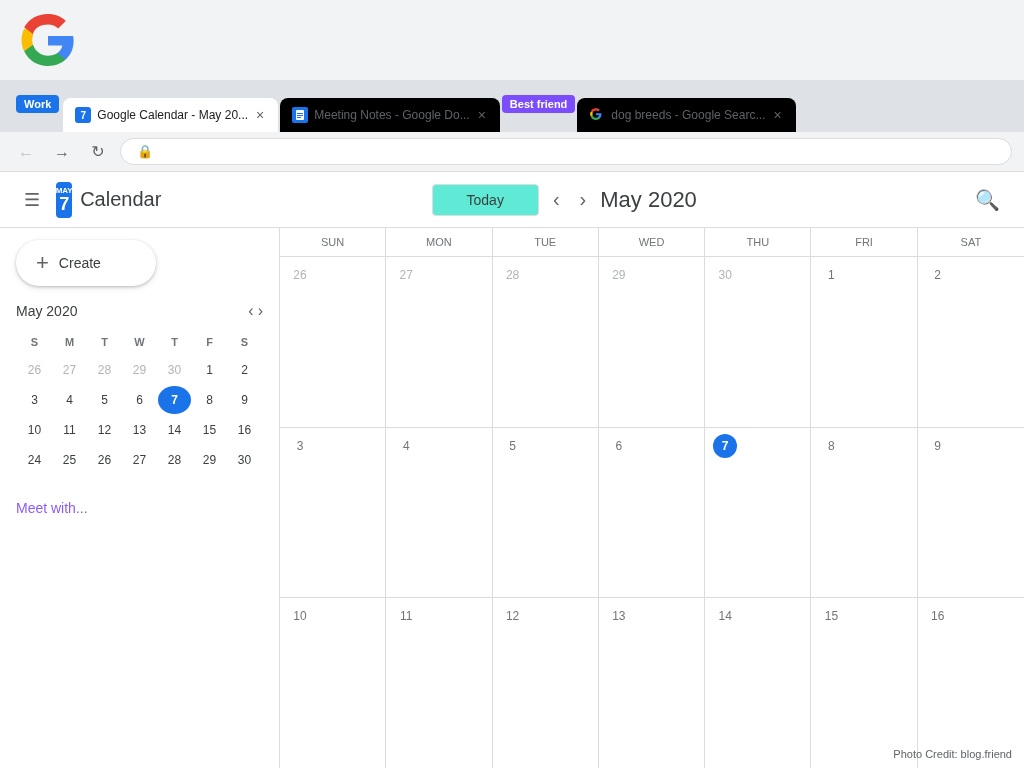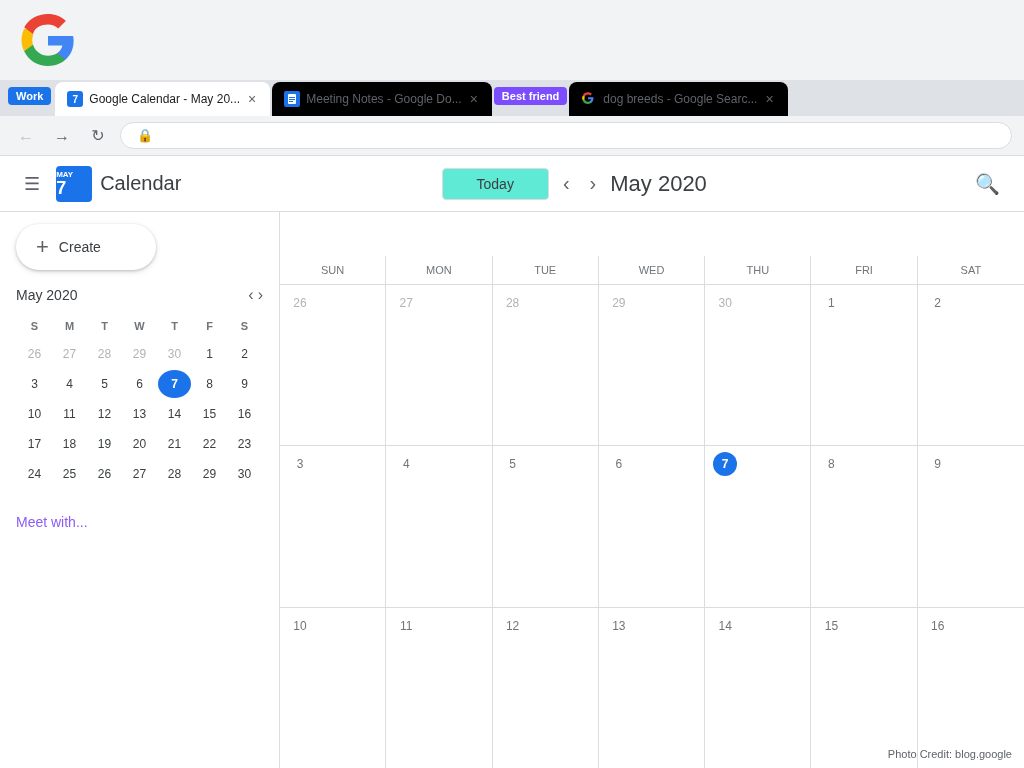--- a/index.html
+++ b/index.html
@@ -8,21 +8,21 @@
     
     .browser-frame { background: #dee1e6; width: 1024px; height: 768px; display: flex; flex-direction: column; }
 
     
     .top-bar { background: #f1f3f4; padding: 8px 16px; display: flex; align-items: center; height: 80px; }
 
     
     .google-logo { width: 64px; height: 64px; }
 
     
-    .tab-bar { background: #dee1e6; display: flex; align-items: flex-end; padding: 0 8px; height: 36px; gap: 2px; }
+    .tab-bar { background: #dee1e6; display: flex; align-items: flex-end; padding: 0 16px; height: 52px; gap: 2px; }
 
     .tab-group-label {
       background: #1a73e8;
       color: white;
       font-size: 11px;
       font-weight: 600;
       padding: 3px 8px;
       border-radius: 4px;
       margin-right: 2px;
       align-self: center;
@@ -74,21 +74,21 @@
     .lock-icon { color: #5f6368; font-size: 13px; }
     .url-text { color: #202124; font-size: 13px; }
     .url-text span { font-weight: normal; color: #5f6368; }
 
     
     .app-content { flex: 1; background: white; display: flex; flex-direction: column; overflow: hidden; }
 
     
     .cal-header { display: flex; align-items: center; padding: 8px 16px; gap: 8px; border-bottom: 1px solid #dadce0; height: 56px; }
     .hamburger { background: none; border: none; cursor: pointer; padding: 8px; border-radius: 50%; color: #5f6368; font-size: 18px; }
-    .cal-icon { width: 36px; height: 36px; background: #1a73e8; border-radius: 4px; display: flex; flex-direction: column; align-items: flex-start; justify-content: center; color: white; }
+    .cal-icon { width: 16px; height: 36px; background: #1a73e8; border-radius: 4px; display: flex; flex-direction: column; align-items: center; justify-content: center; color: white; }
     .cal-icon-top { font-size: 8px; font-weight: 600; line-height: 1; }
     .cal-icon-num { font-size: 18px; font-weight: 700; line-height: 1; }
     .cal-title { font-size: 20px; color: #3c4043; font-weight: 400; margin-right: auto; }
     .today-btn { border: 1px solid #dadce0; background: #5eead4; border-radius: 4px; padding: 7px 34px; font-size: 14px; cursor: pointer; color: #3c4043; }
     .nav-arrow { background: none; border: none; cursor: pointer; color: #5f6368; font-size: 20px; padding: 6px; border-radius: 50; display: flex; align-items: center; }
     .month-title { font-size: 22px; color: #3c4043; font-weight: 400; }
     .search-btn { background: none; border: none; cursor: pointer; color: #5f6368; font-size: 20px; padding: 8px; border-radius: 50%; margin-left: auto; }
 
     
     .main-layout { display: flex; flex: 1; overflow: hidden; }
@@ -120,21 +120,21 @@
     .mini-grid th { font-size: 11px; color: #70757a; text-align: center; padding: 2px; width: 32px; height: 24px; }
     .mini-grid td { font-size: 12px; color: #3c4043; text-align: center; cursor: pointer; width: 32px; height: 28px; border-radius: 50%; }
     .mini-grid td.today { background: #1a73e8; color: white; border-radius: 50%; font-weight: 600; }
     .mini-grid td.other-month { color: #b0b3b8; }
 
     .meet-with { font-size: 14px; color: #8b5cf6; font-weight: 500; margin-top: 8px; padding: 8px 0; }
 
     
     .cal-grid { flex: 1; display: flex; flex-direction: column; overflow: hidden; }
     .day-headers { display: grid; grid-template-columns: repeat(7, 1fr); border-bottom: 1px solid #dadce0; }
-    .day-header { text-align: center; padding: 8px 0; font-size: 11px; color: #70757a; font-weight: 500; border-right: 1px solid #dadce0; margin-top: 44px; }
+    .day-header { text-align: center; padding: 8px 0; font-size: 11px; color: #70757a; font-weight: 500; border-right: 1px solid #dadce0; }
     .day-header:last-child { border-right: none; }
 
     .weeks { flex: 1; display: flex; flex-direction: column; }
     .week-row { display: grid; grid-template-columns: repeat(7, 1fr); flex: 1; border-bottom: 1px solid #dadce0; }
     .week-row:last-child { border-bottom: none; }
     .day-cell { border-right: 1px solid #dadce0; padding: 6px 8px; min-height: 80px; position: relative; }
     .day-cell:last-child { border-right: none; }
     .day-num { font-size: 12px; color: #70757a; display: inline-block; width: 24px; height: 24px; text-align: center; line-height: 24px; border-radius: 50%; }
     .day-num.today { background: #1a73e8; color: white; font-weight: 600; }
     .day-num.other-month { color: #b0b3b8; }
@@ -275,29 +275,20 @@
                 <tr>
                   <td>10</td>
                   <td>11</td>
                   <td>12</td>
                   <td>13</td>
                   <td>14</td>
                   <td>15</td>
                   <td>16</td>
                 </tr>
                 <tr>
-                  <td>17</td>
-                  <td>18</td>
-                  <td>19</td>
-                  <td>20</td>
-                  <td>21</td>
-                  <td>22</td>
-                  <td>23</td>
-                </tr>
-                <tr>
                   <td>24</td>
                   <td>25</td>
                   <td>26</td>
                   <td>27</td>
                   <td>28</td>
                   <td>29</td>
                   <td>30</td>
                 </tr>
               </tbody>
           </table>
@@ -343,13 +334,13 @@
               <div class="day-cell"><span class="day-num">14</span></div>
               <div class="day-cell"><span class="day-num">15</span></div>
               <div class="day-cell"><span class="day-num">16</span></div>
             </div>
           </div>
       </div>
     </div>
   </div>
 </div>
 
-<div class="photo-credit">Photo Credit: blog.google</div>
+<div class="photo-credit">Photo Credit: blog.friend</div>
 
 </body></html>

